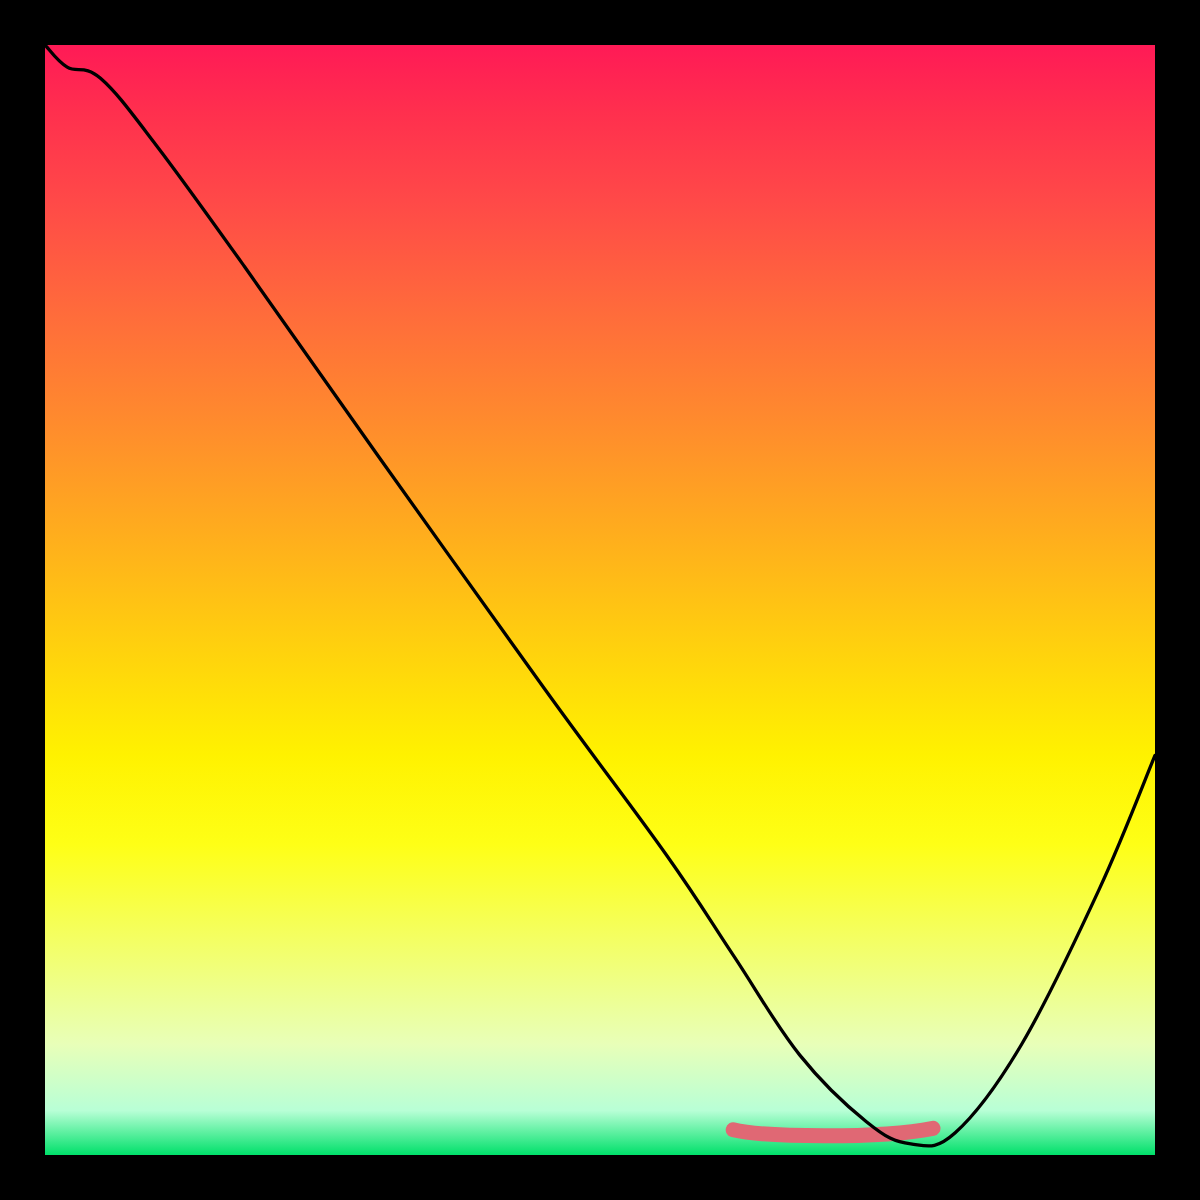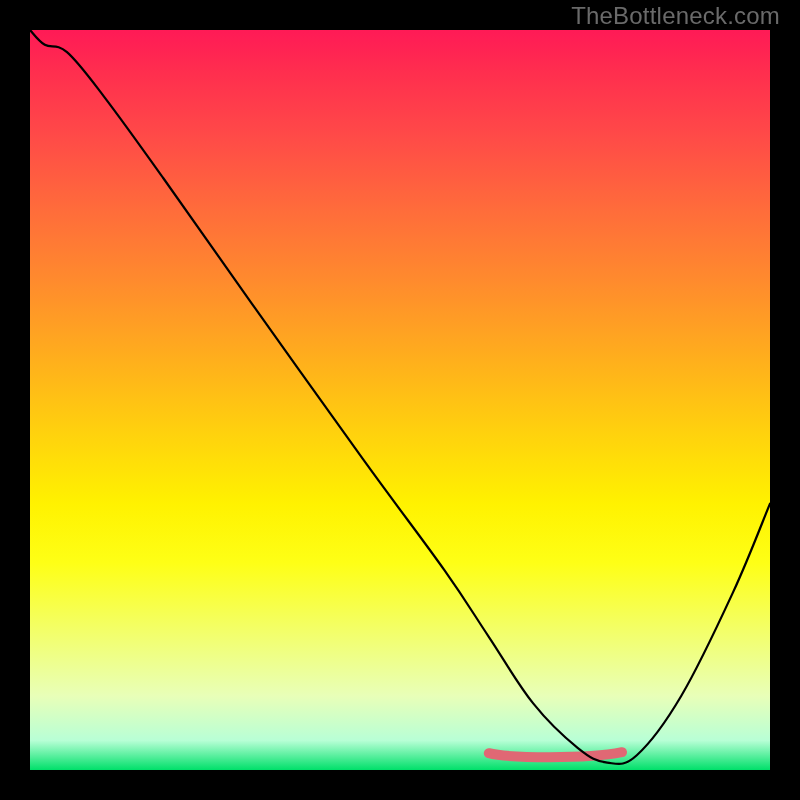--- a/index.html
+++ b/index.html
@@ -72,21 +72,20 @@
     stroke: #e06874;
     stroke-width: 10;
     stroke-linecap: round;
   }
 </style>
 </head>
 <body>
 
 <div class="chart-container">
 
-  <div class="watermark">TheBottleneck.com</div>
 
   <div class="plot-area">
     <div class="gradient-bg"></div>
 
     <svg class="curve" viewBox="0 0 740 740" preserveAspectRatio="none">
       <path class="min-highlight" d="M 458.8 723.2
                 C 478.8 728.2,
                   557.0 729.2,
                   592.0 722.2"></path>
       <path class="main-line" d="M 0.0 0.0 C 2.7 2.7, 8.1 10.8, 14.8 14.8 C 21.5 18.8, 26.3 12.9, 37.0 22.2 C 47.7 31.5, 56.7 44.0, 74.0 66.6 C 91.3 89.2, 106.6 110.7, 133.2 148.0 C 159.8 185.3, 186.0 223.2, 222.0 273.8 C 258.0 324.4, 298.4 381.2, 333.0 429.2 C 367.6 477.2, 391.8 508.2, 414.4 540.2 C 437.0 572.2, 442.8 582.8, 458.8 606.8 C 474.8 630.8, 487.2 653.4, 503.2 673.4 C 519.2 693.4, 534.3 707.1, 547.6 717.8 C 560.9 728.5, 566.5 731.3, 577.2 732.6 C 587.9 733.9, 593.5 737.2, 606.8 725.2 C 620.1 713.2, 633.9 695.3, 651.2 666.0 C 668.5 636.7, 687.0 597.0, 703.0 562.4 C 719.0 527.8, 733.3 489.6, 740.0 473.6"></path>

